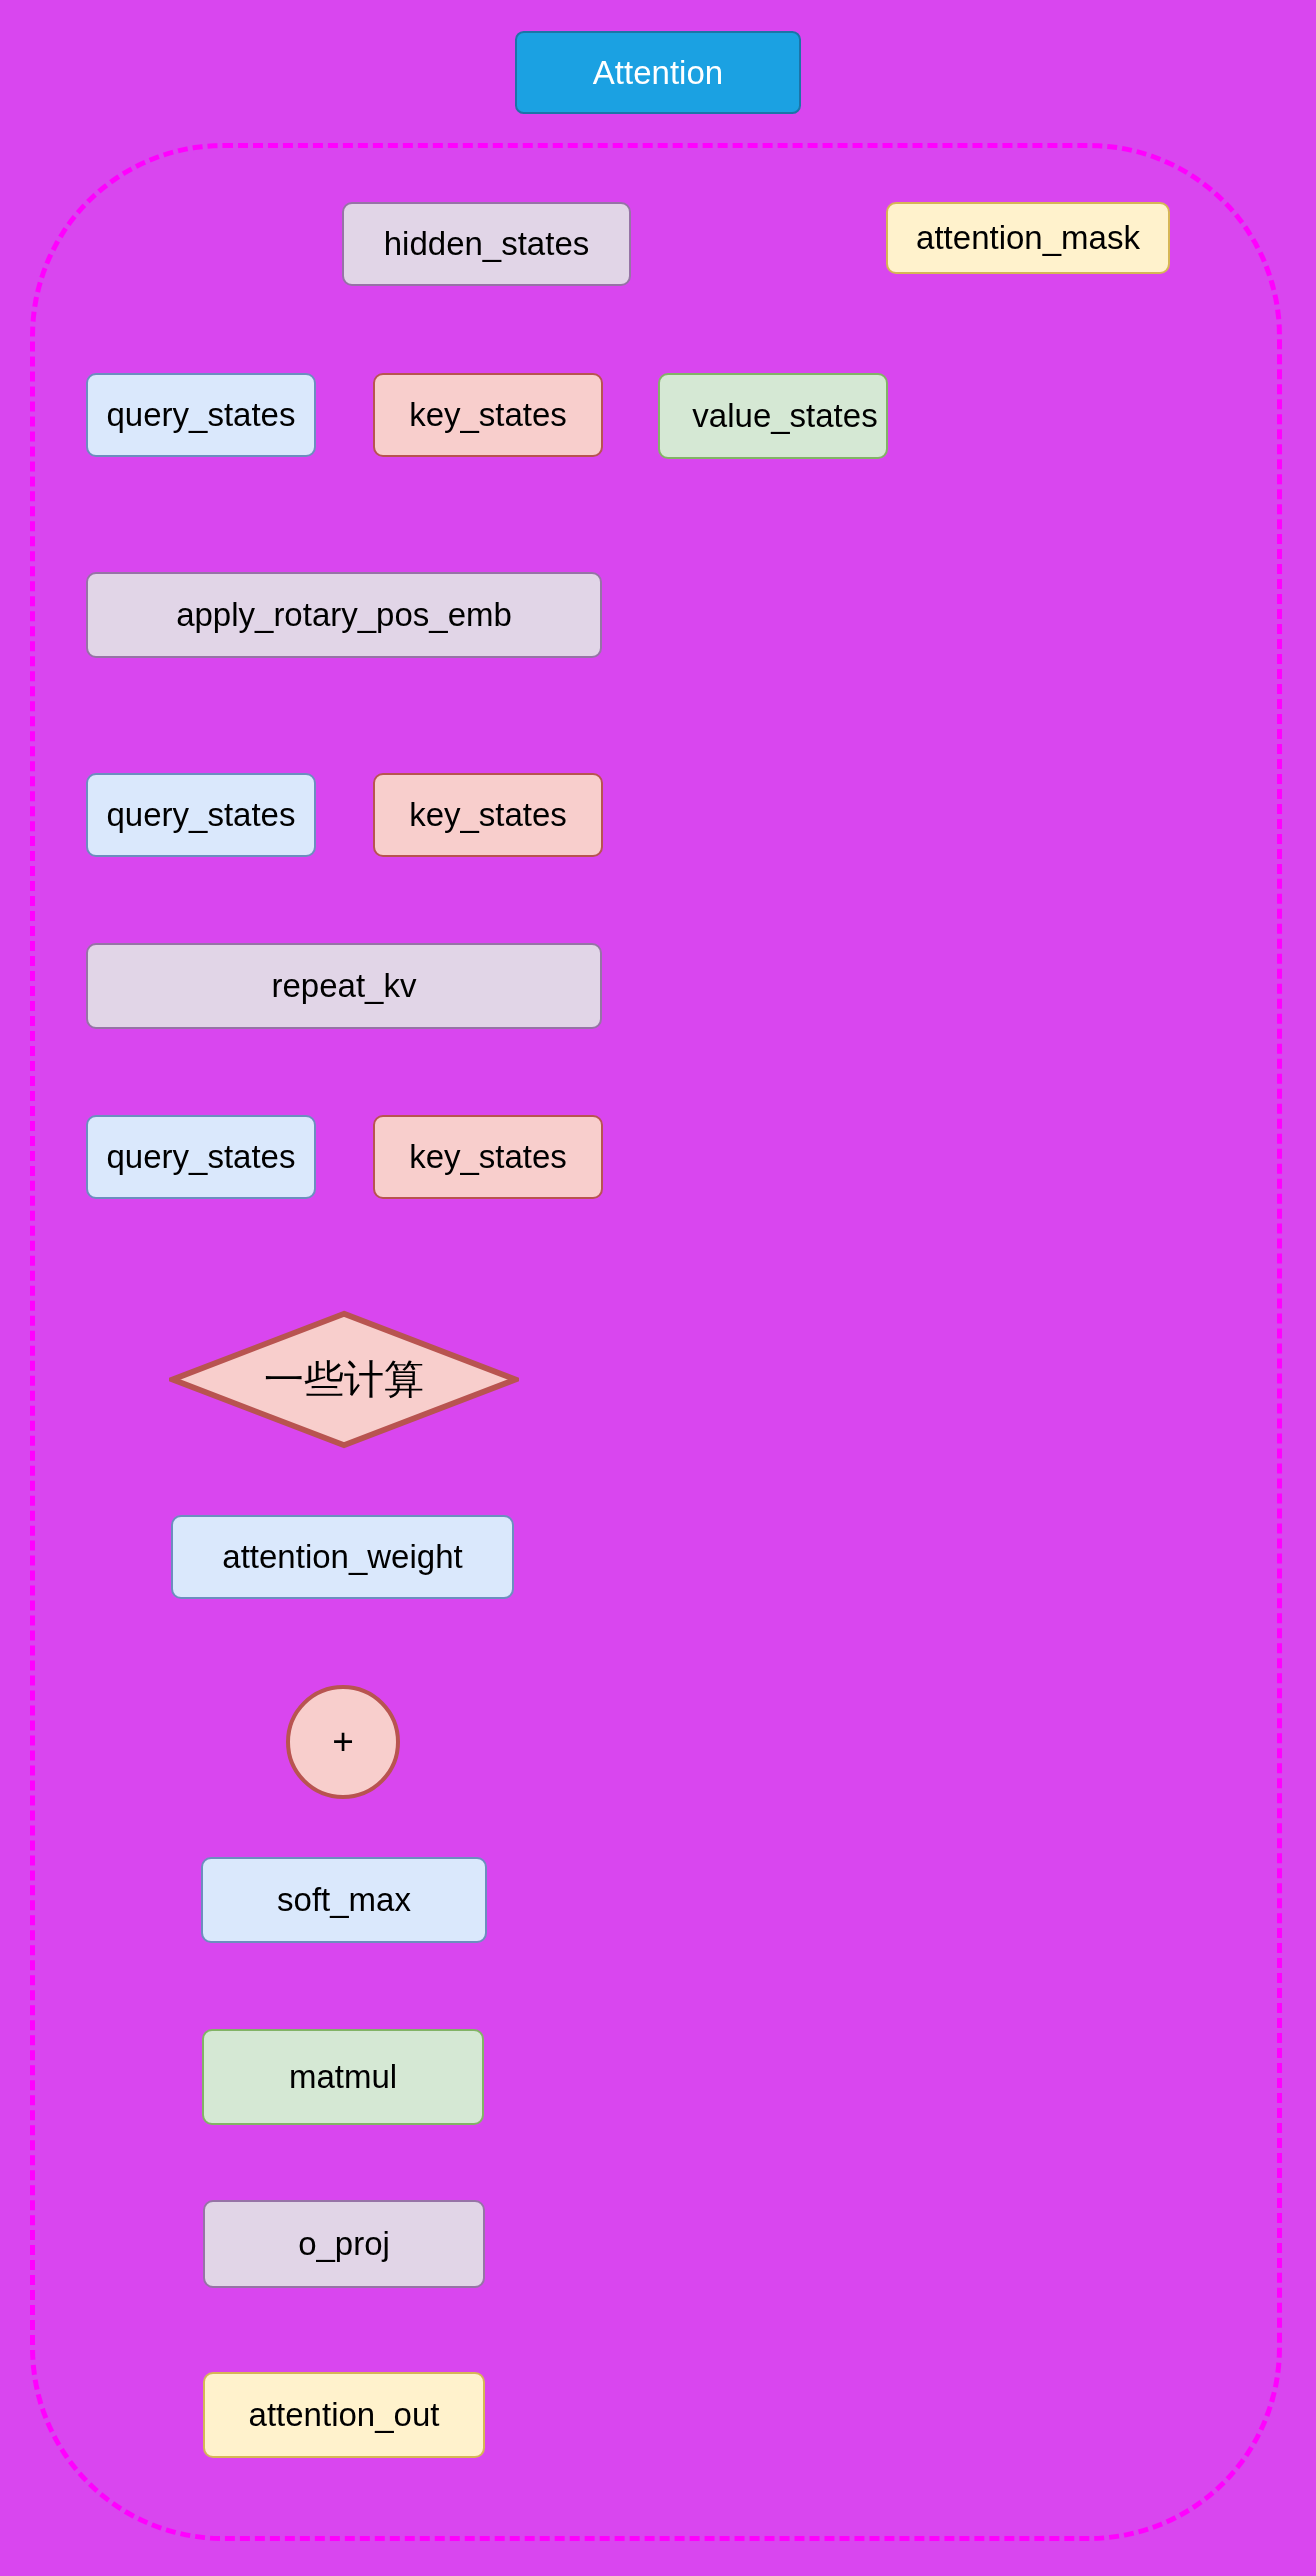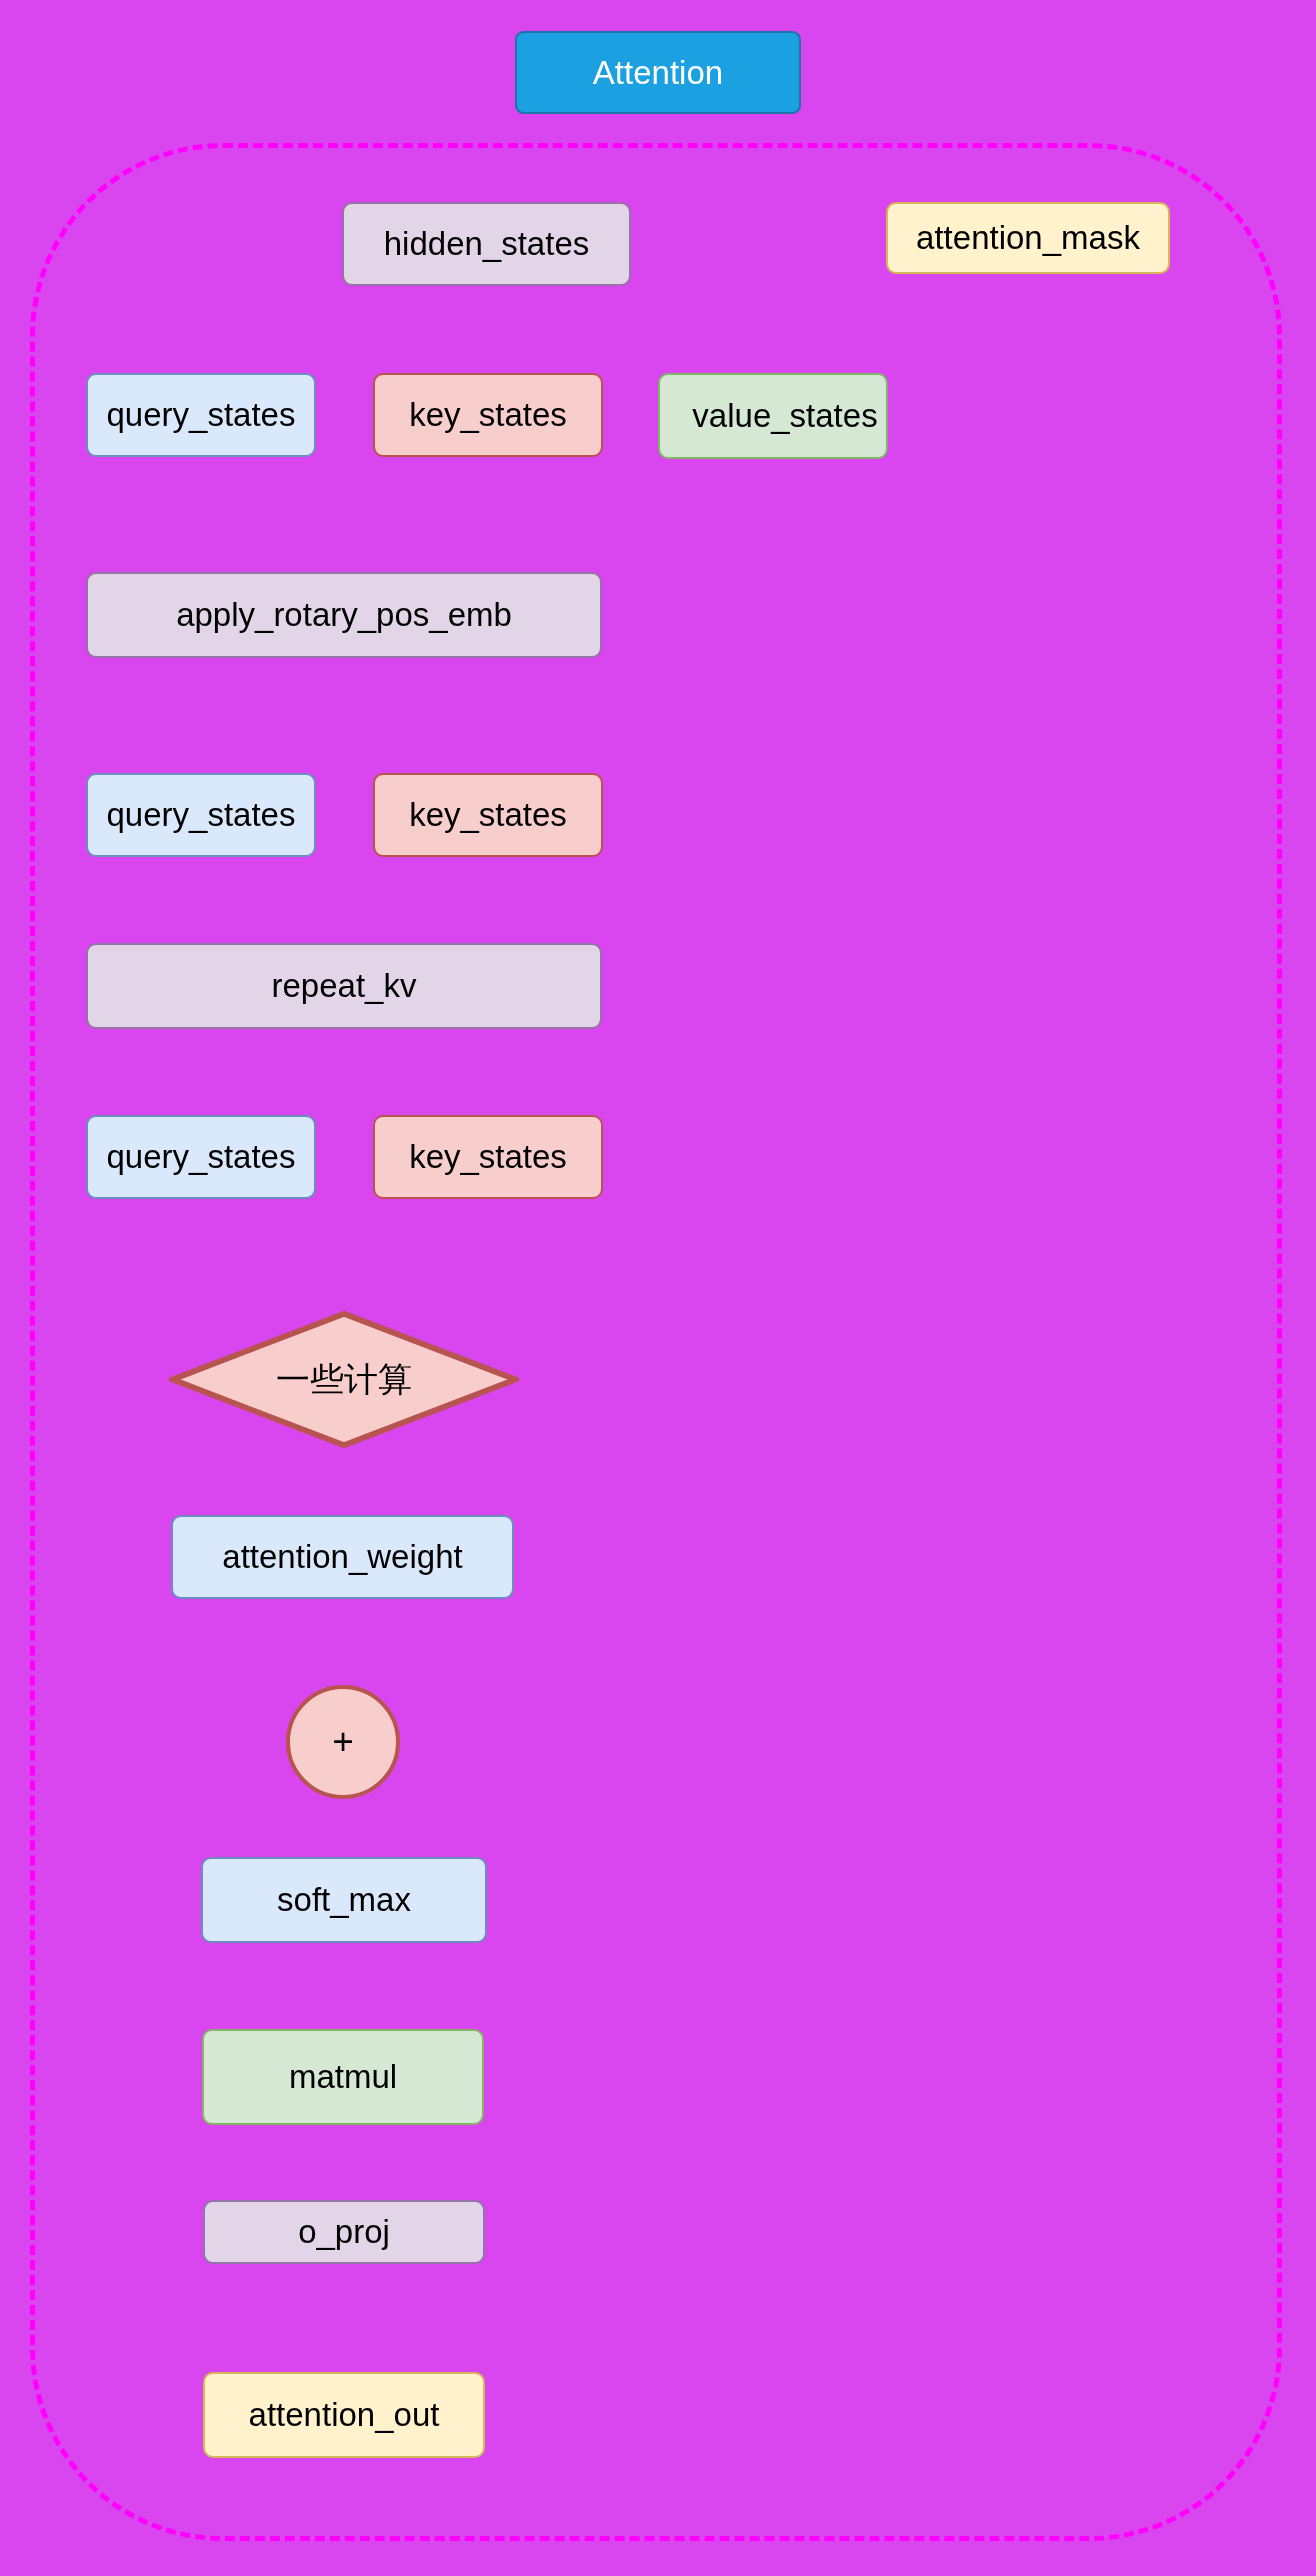--- a/index.html
+++ b/index.html
@@ -67,21 +67,21 @@
     width: 100%; height: 100%;
     display: block;
   }
   .diamond-label {
     position: absolute;
     left: 0; top: 0;
     width: 100%; height: 100%;
     display: flex;
     align-items: center;
     justify-content: center;
-    font-size: 34px;
+    font-size: 40px;
     color: #000000;
     white-space: nowrap;
   }
 </style>
 </head>
 <body>
 
 <div class="canvas">
 
   <div class="node title-node" style="left:515px; top:31px; width:286px; height:83px;">
@@ -150,21 +150,21 @@
   </div>
 
   <div class="node blue" style="left:201px; top:1857px; width:286px; height:86px;">
     <span>soft_max</span>
   </div>
 
   <div class="node green" style="left:202px; top:2029px; width:282px; height:96px;">
     <span>matmul</span>
   </div>
 
-  <div class="node purple" style="left:203px; top:2200px; width:282px; height:64px;">
+  <div class="node purple" style="left:203px; top:2200px; width:282px; height:88px;">
     <span>o_proj</span>
   </div>
 
   <div class="node yellow" style="left:203px; top:2372px; width:282px; height:86px;">
     <span>attention_out</span>
   </div>
 
 </div>
 
 

